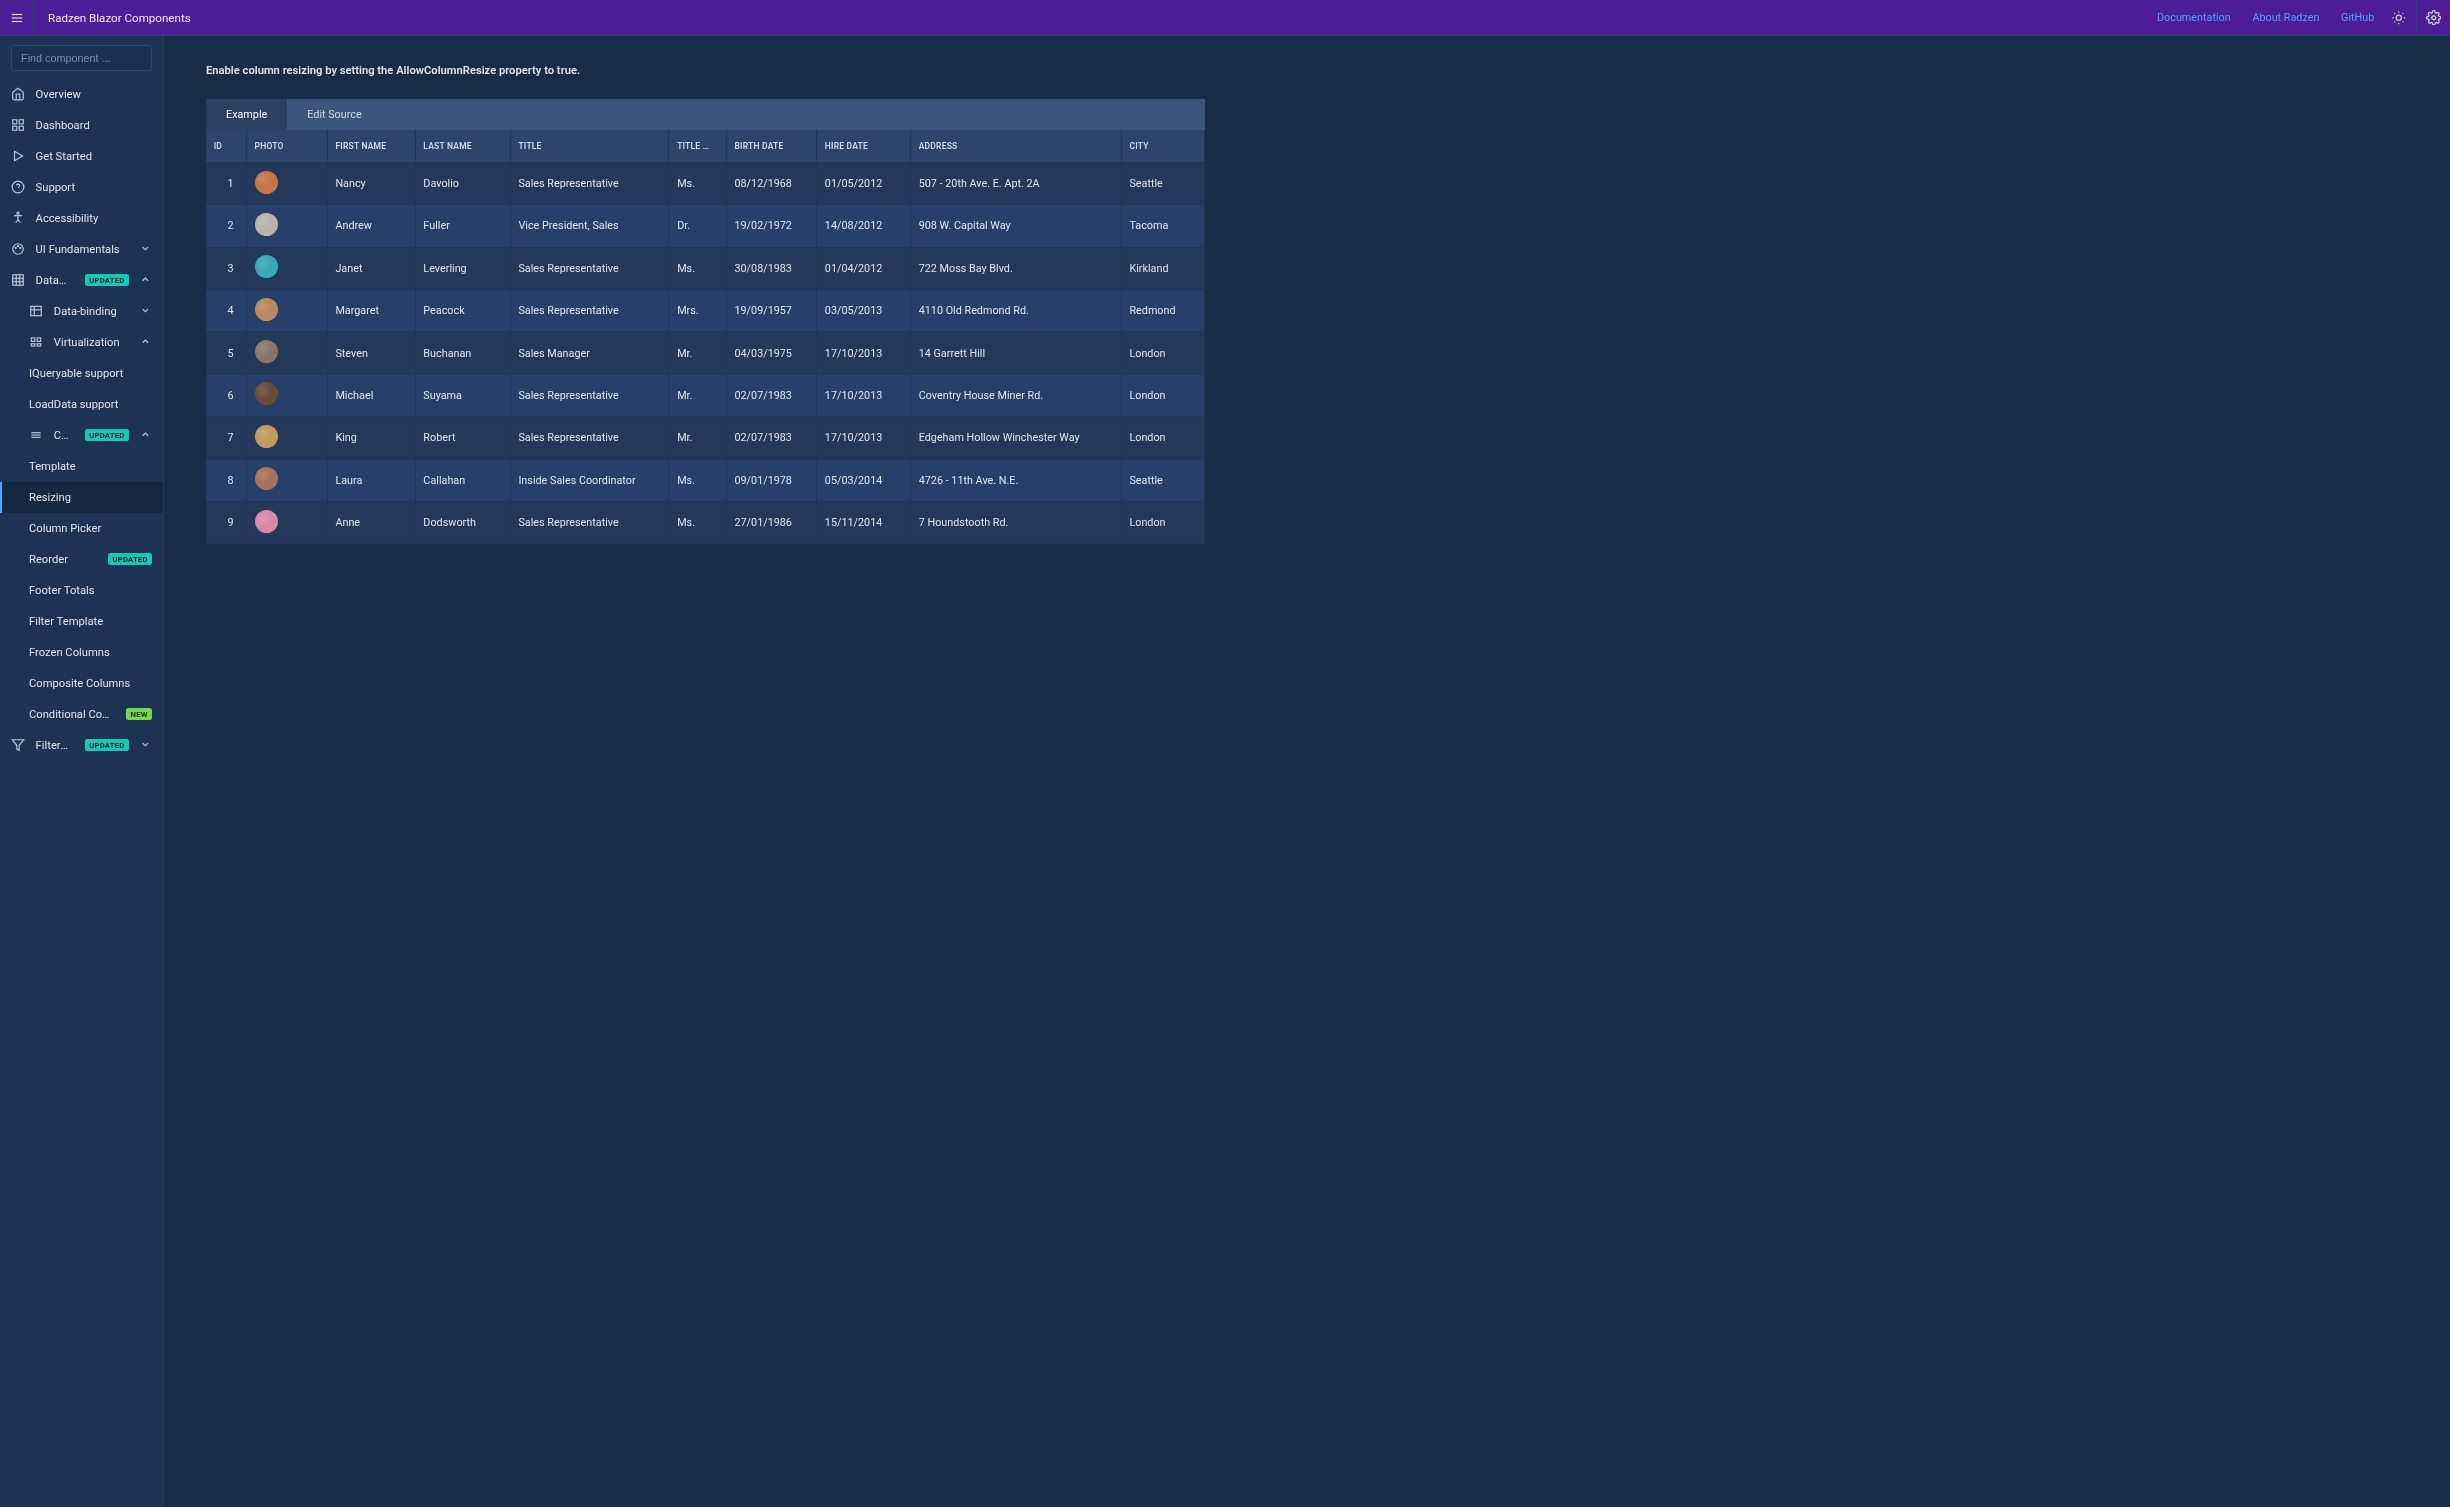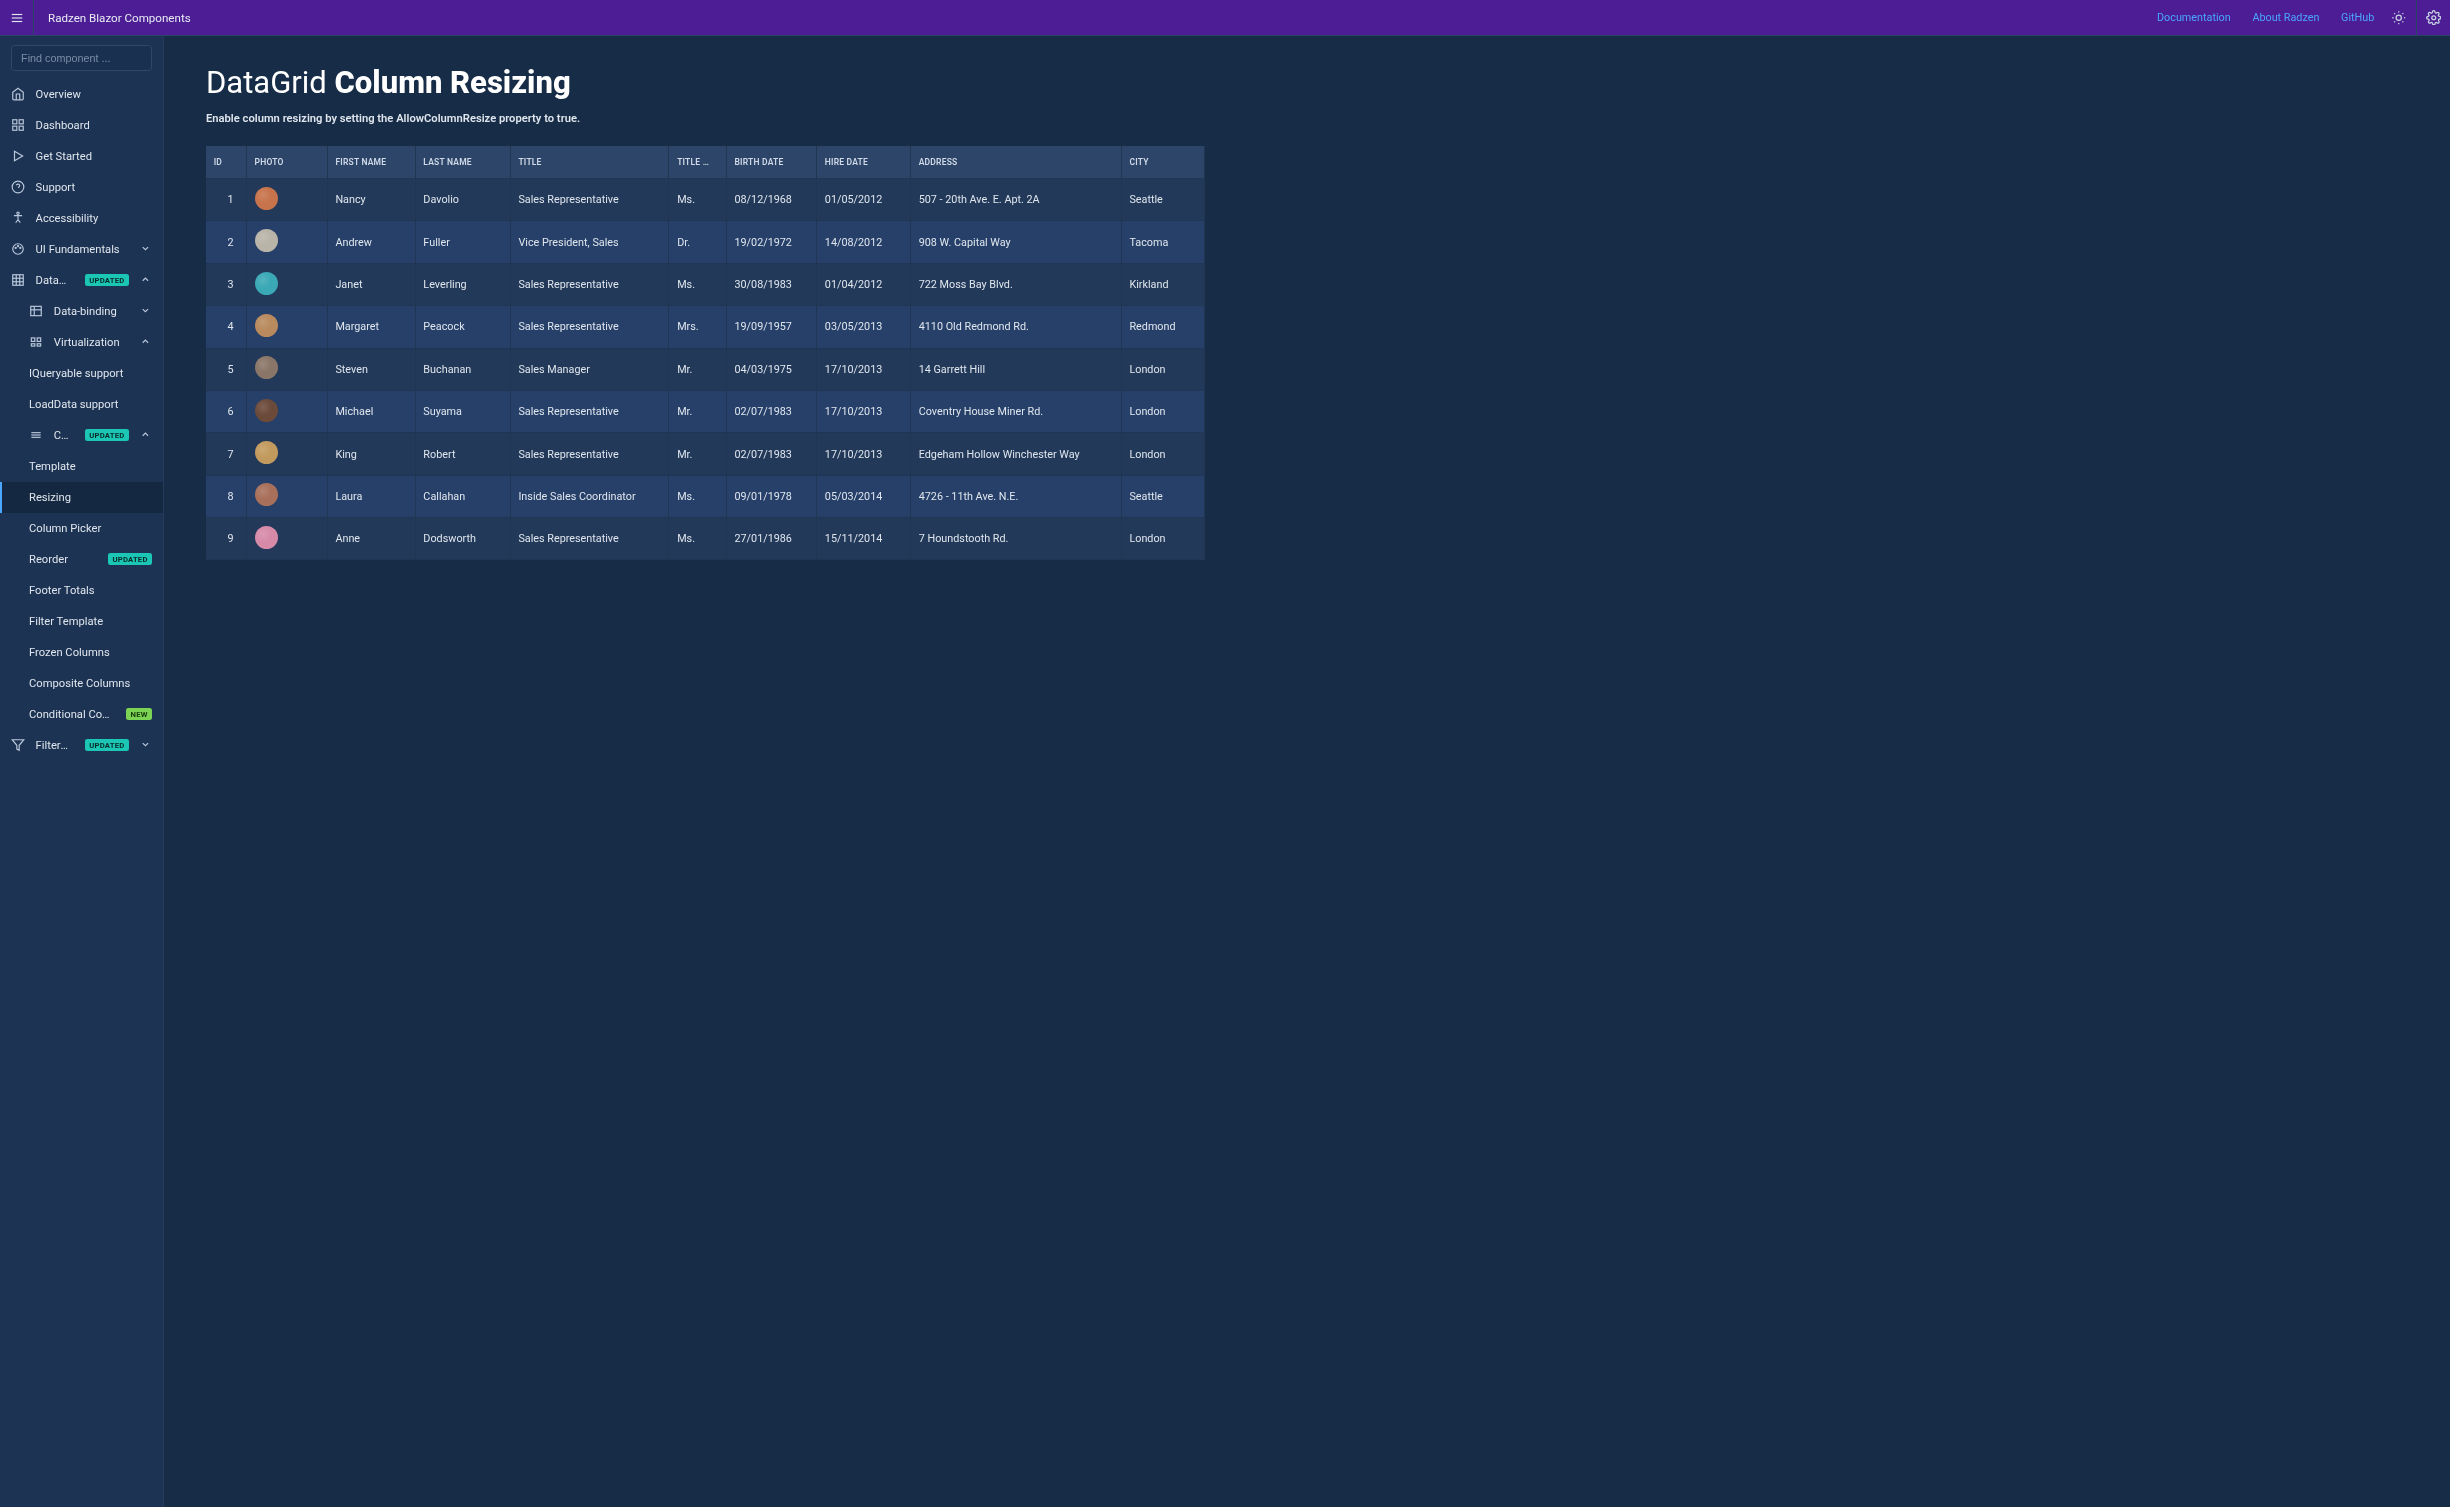--- a/index.html
+++ b/index.html
@@ -345,25 +345,26 @@
               <svg width="10.8" height="10.8" viewBox="0 0 24 24" fill="none" stroke="currentColor" stroke-width="2.5">
                 <polyline points="6 9 12 15 18 9"></polyline>
               </svg>
             </span>
           </div>
         </div>
     </div>
 
     <div class="main">
       <div class="content">
-        <h1 class="title">
-          <span>DataGrid </span><b>Column Resizing</b>
-        </h1>
         <div class="subtitle">Enable column resizing by setting the AllowColumnResize property to true.</div>
 
+        <div class="tabs">
+          <div class="tab active">Example</div>
+          <div class="tab">Edit Source</div>
+        </div>
 
         <div class="grid-wrap">
           <div class="grid">
             <table id="dg">
                 <thead>
                   <tr>
                     <th style="width: 34px;">ID</th>
                     <th style="width: 68px;">PHOTO</th>
                     <th style="width: 74px;">FIRST NAME</th>
                     <th style="width: 80px;">LAST NAME</th>

